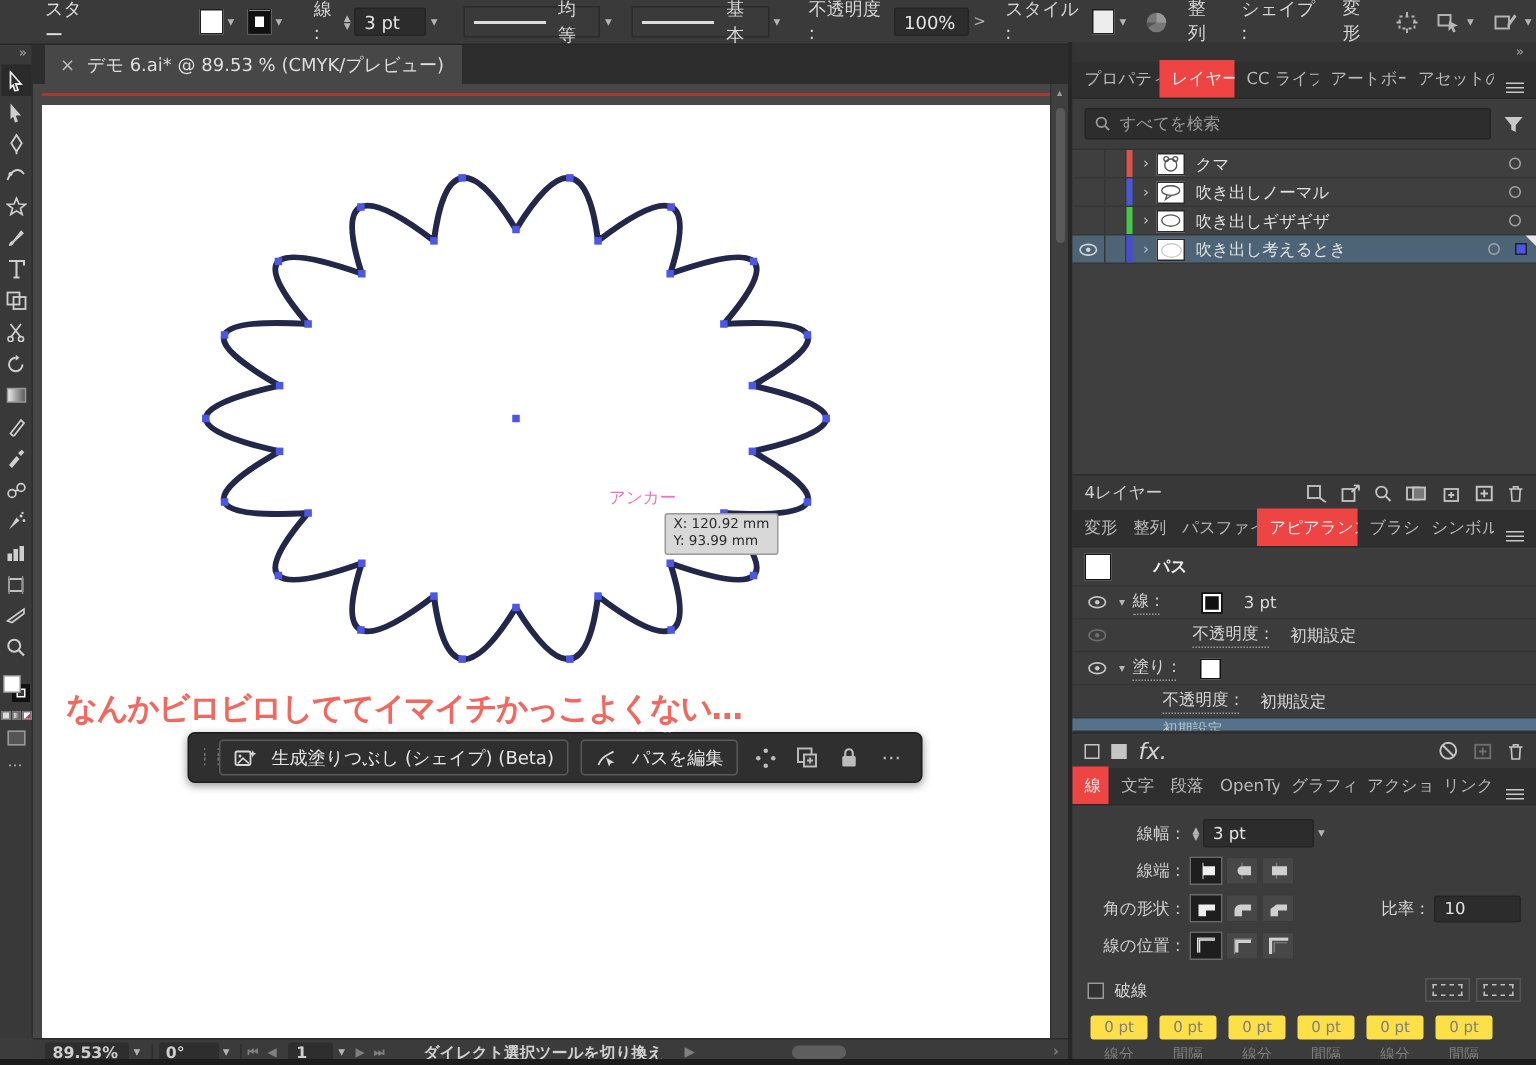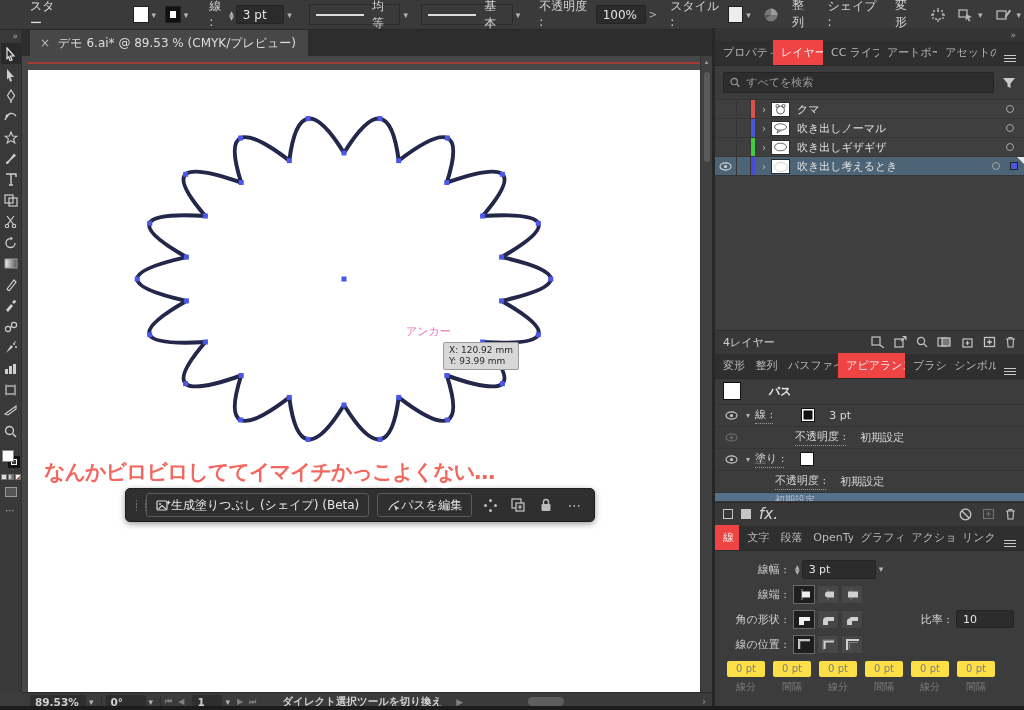--- a/index.html
+++ b/index.html
@@ -56,21 +56,21 @@
   .vscroll .up { color:#9a9a9a; font-size:7px; text-align:center; margin-top:2px; }
   .vscroll .thumb { width:6px; height:90px; background:#5a5a5a; border-radius:3px; margin:6px auto 0; }
   .anchor-label { position:absolute; left:384px; top:268px; color:#ef6cc0; font-size:11px; }
   .mtooltip { position:absolute; left:421px; top:286px; background:#d8d8d8; border:1px solid #9a9a9a;
               border-radius:2px; padding:2px 5px; font-size:9px; color:#2a2a2a; line-height:11px; }
   
   .ctxbar { position:absolute; left:103px; top:432px; height:34px; background:#2f2f2f; border:1px solid #1d1d1d;
             border-radius:5px; display:flex; align-items:center; padding:0 10px 0 6px; gap:8px;
             box-shadow:0 2px 6px rgba(0,0,0,.4); }
   .ctxbar .grip { color:#777; font-size:9px; line-height:4px; letter-spacing:0; width:6px; }
-  .ctx-btn { display:flex; align-items:center; gap:0; border:1px solid #5b5b5b; border-radius:3px;
+  .ctx-btn { display:flex; align-items:center; gap:10px; border:1px solid #5b5b5b; border-radius:3px;
              height:24px; padding:0 9px; font-size:12px; color:#e8e8e8; background:transparent; }
   .ctx-ic { display:inline-flex; }
   .ctx-plain { display:inline-flex; align-items:center; justify-content:center; width:20px; height:20px; }
 
   
   .caption-wrap { position:absolute; left:44px; top:458px; width:760px; height:46px; pointer-events:none; }
   .caption { position:absolute; left:0; top:0; font-size:21px; font-weight:800; letter-spacing:-1px;
              color:#f2685e; white-space:nowrap;
              text-shadow:-4px -4px 0 #fff, 4px -4px 0 #fff, -4px 4px 0 #fff, 4px 4px 0 #fff,
                          -5px 0 0 #fff, 5px 0 0 #fff, 0 -5px 0 #fff, 0 5px 0 #fff,
@@ -775,20 +775,32 @@
               </svg>
             </div>
           <div class="sbtn">
               <svg width="13" height="11" viewBox="0 0 13 11">
                 <path d="M1 11 V1 H13" fill="none" stroke="#cfcfcf" stroke-width="2.2"></path>
                 <path d="M3.5 10 V3.5 H12" fill="none" stroke="#888" stroke-width="0.8"></path>
               </svg>
             </div>
         </div>
       </div>
+      <div class="dashrow">
+        <div class="checkbox"></div>
+        <span>破線</span>
+        <div class="dash-presets">
+          <div class="dp-btn">
+              <div class="dp-ic"></div>
+            </div>
+          <div class="dp-btn">
+              <div class="dp-ic"></div>
+            </div>
+        </div>
+      </div>
       <div class="dashfields">
         <div class="dfield">
           <div class="dv">0 pt</div>
           <div class="dl">線分</div>
         </div>
         <div class="dfield">
           <div class="dv">0 pt</div>
           <div class="dl">間隔</div>
         </div>
         <div class="dfield">

